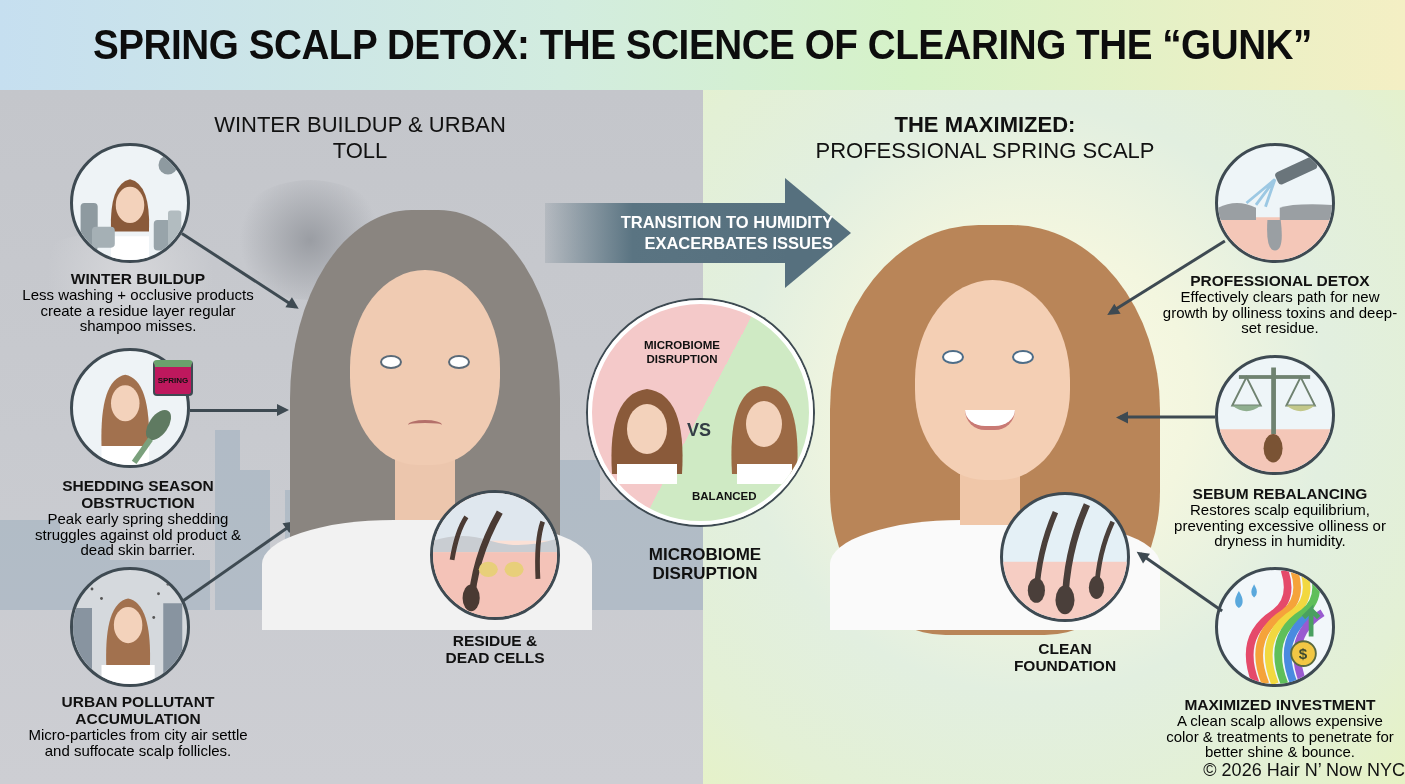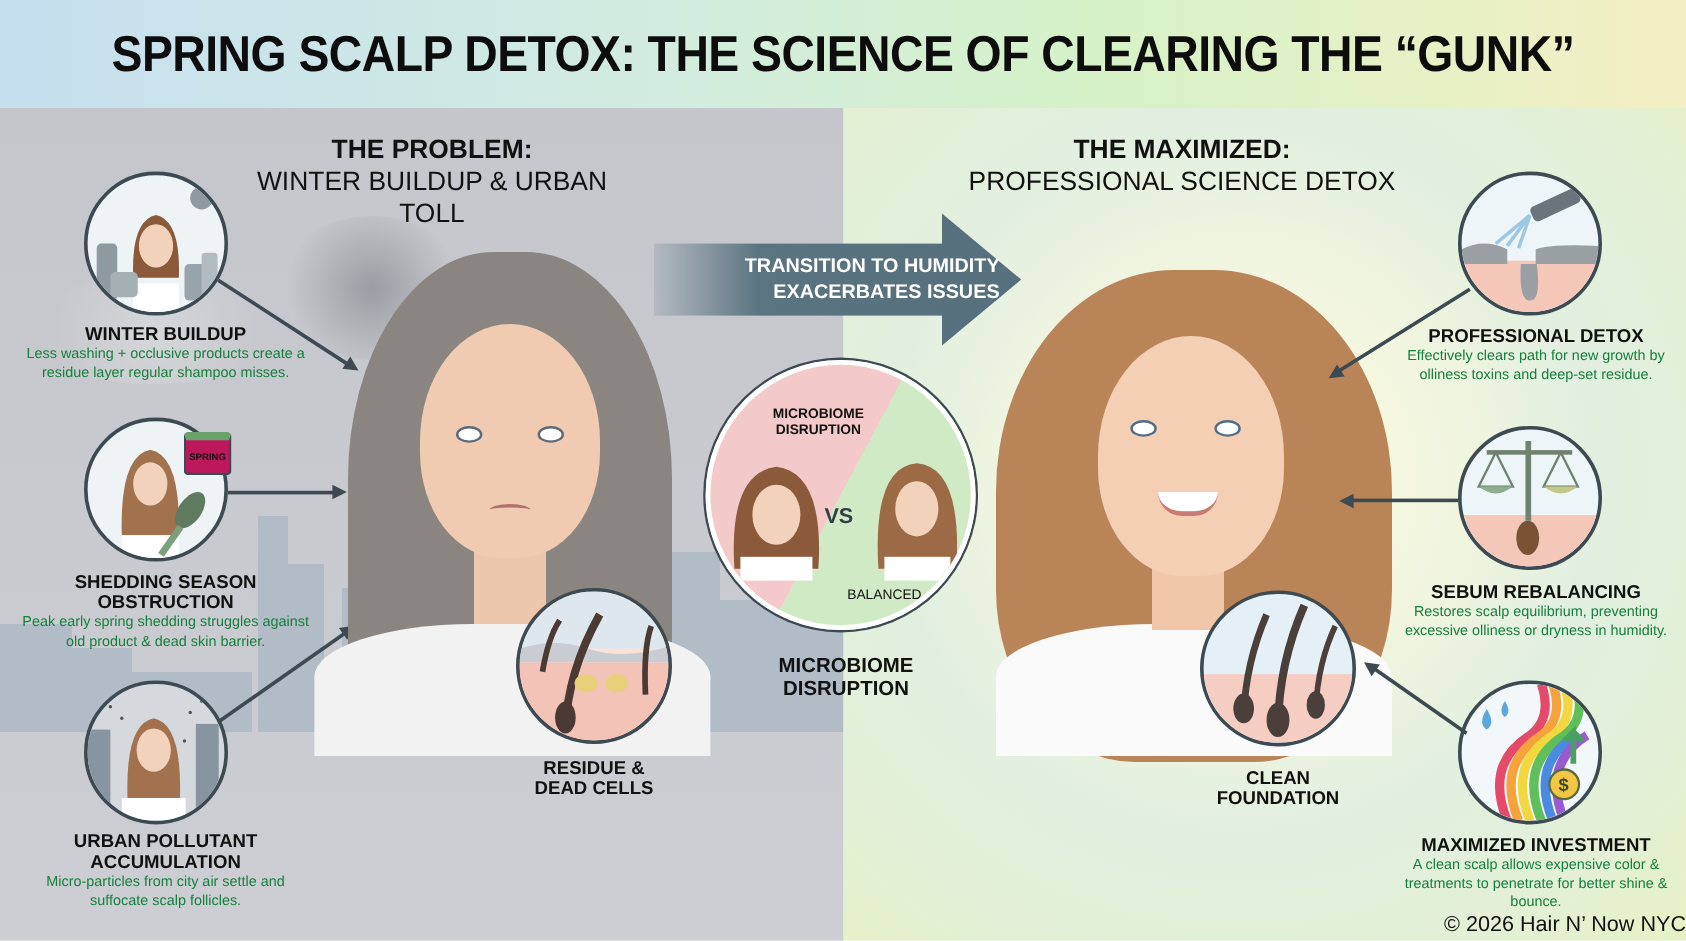--- a/index.html
+++ b/index.html
@@ -8,21 +8,21 @@
 .header h1{font-family:"Liberation Sans",sans-serif;font-weight:700;font-size:42px;letter-spacing:-0.5px;transform:scaleX(0.92);white-space:nowrap;color:#0d0d0d}
 .left-panel{position:absolute;left:0;top:90px;width:703px;height:694px;background:linear-gradient(180deg,#c4c6cb 0%,#c8cacf 50%,#cdced3 100%)}
 .right-panel{position:absolute;left:703px;top:90px;width:702px;height:694px;background:radial-gradient(circle at 330px 310px,#fdfbe6 0%,#f3f6df 30%,#e2efe0 55%,#e3f0d5 80%,#e6f2c4 100%)}
 .city{position:absolute;left:0;top:320px;width:703px;height:200px;opacity:.55}
 .section-title{position:absolute;text-align:center;line-height:1.2}
 .section-title .b{font-weight:700;font-size:22px}
 .section-title .n{font-size:22px;font-weight:400}
 .circle{position:absolute;border-radius:50%;border:3px solid #3e4a52;background:#eef3f6;overflow:hidden}
 .item{position:absolute;text-align:center}
 .item .t{font-weight:700;font-size:15.5px;line-height:17px}
-.item .d{font-size:12px;line-height:15.5px;color:#15803d}
+.item .d{font-size:15px;line-height:15.5px;color:#000000}
 .arrow-line{position:absolute;height:2.5px;background:#3e4a52;transform-origin:0 50%}
 .arrow-line::after{content:"";position:absolute;right:-4px;top:-5px;border-left:12px solid #3e4a52;border-top:6px solid transparent;border-bottom:6px solid transparent}
 .big-arrow{position:absolute;left:545px;top:178px;width:305px;height:110px}
 .big-arrow .shaft{position:absolute;left:0;top:25px;width:250px;height:60px;background:linear-gradient(90deg,rgba(84,106,120,0.15) 0%,#5a7482 35%,#56707e 100%)}
 .big-arrow .head{position:absolute;left:240px;top:0;width:0;height:0;border-left:66px solid #56707e;border-top:55px solid transparent;border-bottom:55px solid transparent}
 .big-arrow .txt{position:absolute;left:28px;top:34px;width:260px;text-align:right;color:#fff;font-weight:700;font-size:16.5px;line-height:21px}
 .face{position:absolute;border-radius:50% 50% 45% 45%}
 .footer{position:absolute;left:0;top:760px;width:1405px;text-align:right;font-size:18px;color:#111}
 .label-bold{font-weight:700;text-align:center;position:absolute}
 </style>
@@ -48,26 +48,25 @@
     </g>
   </svg>
 
   <div style="position:absolute;left:230px;top:90px;width:160px;height:120px;border-radius:50%;background:radial-gradient(circle,#9a9da3 0%,rgba(160,163,170,0) 70%)"></div>
   <div style="position:absolute;left:20px;top:140px;width:220px;height:90px;border-radius:50%;background:radial-gradient(circle,#d6d7da 0%,rgba(210,212,216,0) 70%)"></div>
 </div>
 
 <div class="right-panel"></div>
 
 <div class="section-title" style="left:200px;top:112px;width:320px">
-  <div class="b">THE PROBLEM:</div>
   <div class="n">WINTER BUILDUP &amp; URBAN TOLL</div>
 </div>
 <div class="section-title" style="left:800px;top:112px;width:370px">
   <div class="b">THE MAXIMIZED:</div>
-  <div class="n">PROFESSIONAL SCIENCE DETOX</div>
+  <div class="n">PROFESSIONAL SPRING SCALP</div>
 </div>
 
 <div class="circle" style="left:70px;top:143px;width:120px;height:120px">
   <svg viewBox="0 0 120 120" width="114" height="114">
     <path d="M40 90 Q38 40 60 35 Q82 40 80 90 Z" fill="#8a5a3a"></path>
     <ellipse cx="60" cy="62" rx="15" ry="19" fill="#f3d2bb"></ellipse>
     <rect x="40" y="95" width="40" height="25" fill="#fff"></rect>
     <rect x="8" y="60" width="18" height="50" rx="4" fill="#8e9aa0"></rect>
     <rect x="20" y="85" width="24" height="22" rx="4" fill="#a5b0b5"></rect>
     <rect x="85" y="78" width="18" height="32" rx="4" fill="#98a4aa"></rect>
@@ -156,21 +155,21 @@
     <path d="M10 100 Q5 20 45 15 Q85 20 80 100 Z" fill="#8a5a3a"></path>
     <ellipse cx="45" cy="55" rx="20" ry="25" fill="#f3d2bb"></ellipse>
     <rect x="15" y="90" width="60" height="20" fill="#fff"></rect>
   </svg>
   <div style="position:absolute;left:95px;top:116px;font-weight:700;font-size:18px;color:#333d45">VS</div>
   <svg style="position:absolute;left:130px;top:70px" width="85" height="110" viewBox="0 0 85 110">
     <path d="M10 100 Q5 15 42 12 Q80 15 75 100 Z" fill="#9c6a45"></path>
     <ellipse cx="42" cy="50" rx="18" ry="23" fill="#f3d2bb"></ellipse>
     <rect x="15" y="90" width="55" height="20" fill="#fff"></rect>
   </svg>
-  <div style="position:absolute;left:100px;top:186px;width:90px;text-align:center;font-weight:400;font-size:11.5px">BALANCED</div>
+  <div style="position:absolute;left:100px;top:186px;width:90px;text-align:left;font-weight:700;font-size:11.5px">BALANCED</div>
 </div>
 <div class="item" style="left:580px;top:545px;width:250px">
   <div class="t" style="font-size:17px;line-height:19px;padding:0 45px">MICROBIOME DISRUPTION</div>
 </div>
 
 <div>
   <div style="position:absolute;left:830px;top:225px;width:330px;height:410px;background:#b98558;border-radius:45% 45% 35% 35%"></div>
   <div style="position:absolute;left:830px;top:520px;width:330px;height:110px;background:#fafafa;border-radius:40% 40% 0 0"></div>
   <div style="position:absolute;left:960px;top:450px;width:60px;height:75px;background:#f0c7a9"></div>
   <div style="position:absolute;left:915px;top:280px;width:155px;height:200px;background:#f4cfb4;border-radius:50% 50% 45% 45%"></div>

